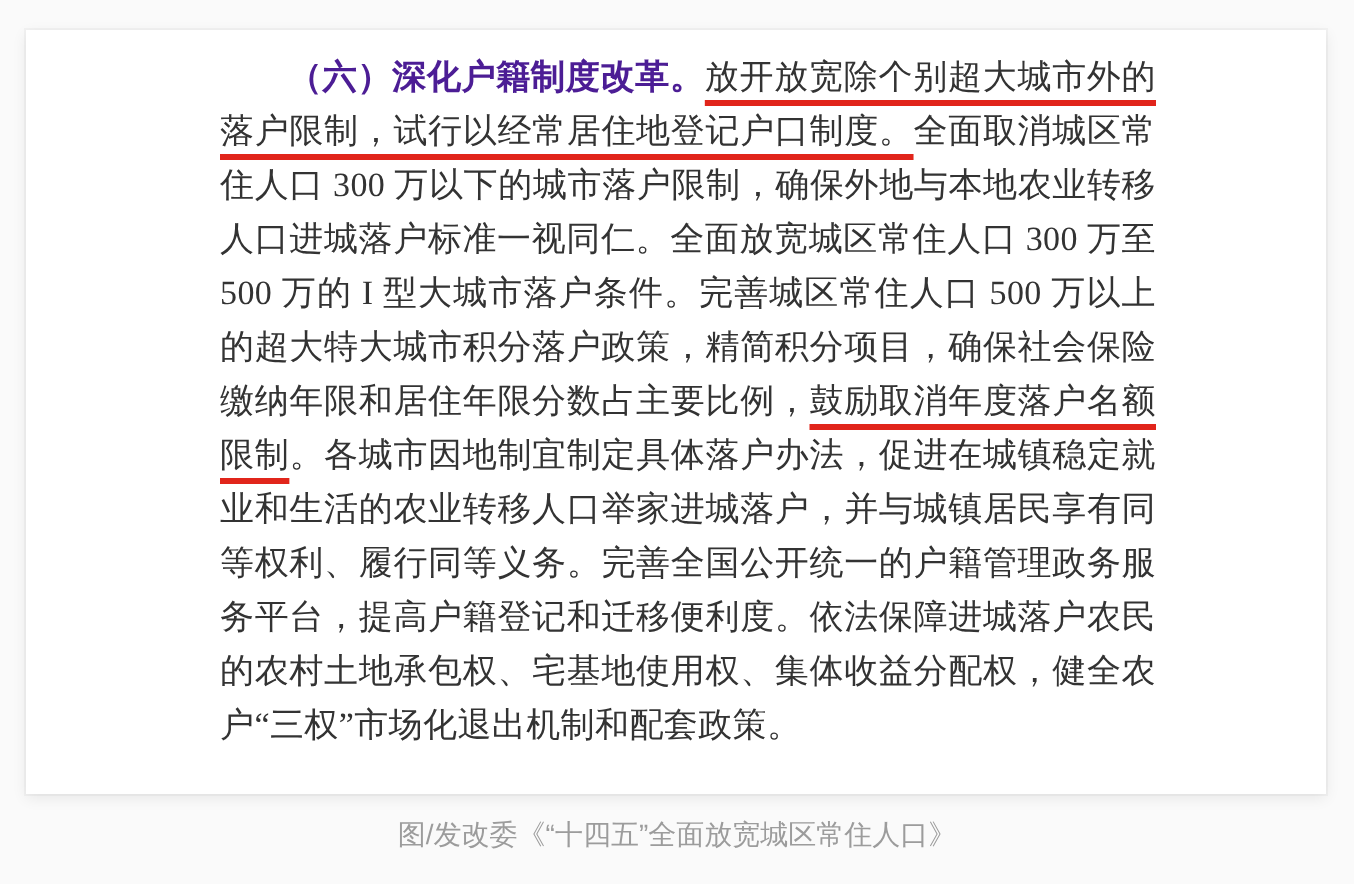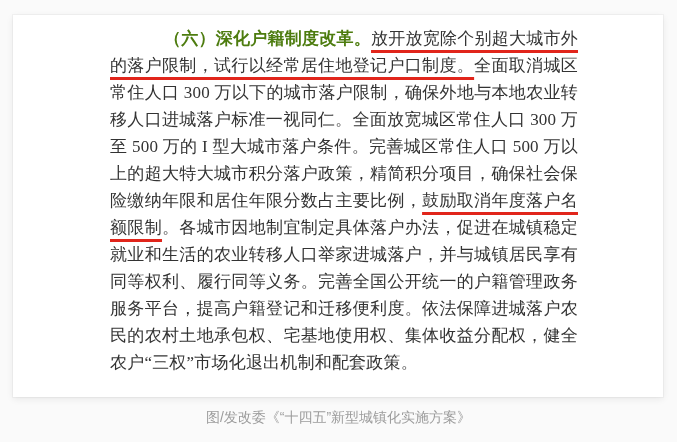--- a/index.html
+++ b/index.html
@@ -34,22 +34,21 @@
     letter-spacing: 0.2px;
     color: var(--text-color, #333333);
     text-align: justify;
   }
   .doc-text p {
     margin: 0;
     text-indent: 2em;
   }
   .seg-bold {
     font-weight: bold;
-    color: #4d7c0f;
-    margin-left: 20px;
+    color: #4c1d95;
   }
   .seg-underline {
     text-decoration: underline;
     text-decoration-color: var(--underline-color, #e1251b);
     text-decoration-thickness: 3px;
     text-underline-offset: 6px;
     text-decoration-skip-ink: none;
   }
   .figure-caption {
     position: absolute;
@@ -64,14 +63,14 @@
 </style>
 </head>
 <body>
 
 <div class="stage">
   <div class="doc-card">
     <div class="doc-text">
       <p><span class="seg-bold">（六）深化户籍制度改革。</span><span class="seg-underline">放开放宽除个别超大城市外的落户限制，试行以经常居住地登记户口制度。</span><span>全面取消城区常住人口 300 万以下的城市落户限制，确保外地与本地农业转移人口进城落户标准一视同仁。全面放宽城区常住人口 300 万至 500 万的 I 型大城市落户条件。完善城区常住人口 500 万以上的超大特大城市积分落户政策，精简积分项目，确保社会保险缴纳年限和居住年限分数占主要比例，</span><span class="seg-underline">鼓励取消年度落户名额限制</span><span>。各城市因地制宜制定具体落户办法，促进在城镇稳定就业和生活的农业转移人口举家进城落户，并与城镇居民享有同等权利、履行同等义务。完善全国公开统一的户籍管理政务服务平台，提高户籍登记和迁移便利度。依法保障进城落户农民的农村土地承包权、宅基地使用权、集体收益分配权，健全农户“三权”市场化退出机制和配套政策。</span></p>
     </div>
   </div>
-  <div class="figure-caption">图/发改委《“十四五”新型城镇化实施方案》</div>
+  <div class="figure-caption">图/发改委《“十四五”全面放宽城区常住人口》</div>
 </div>
 
 </body></html>

